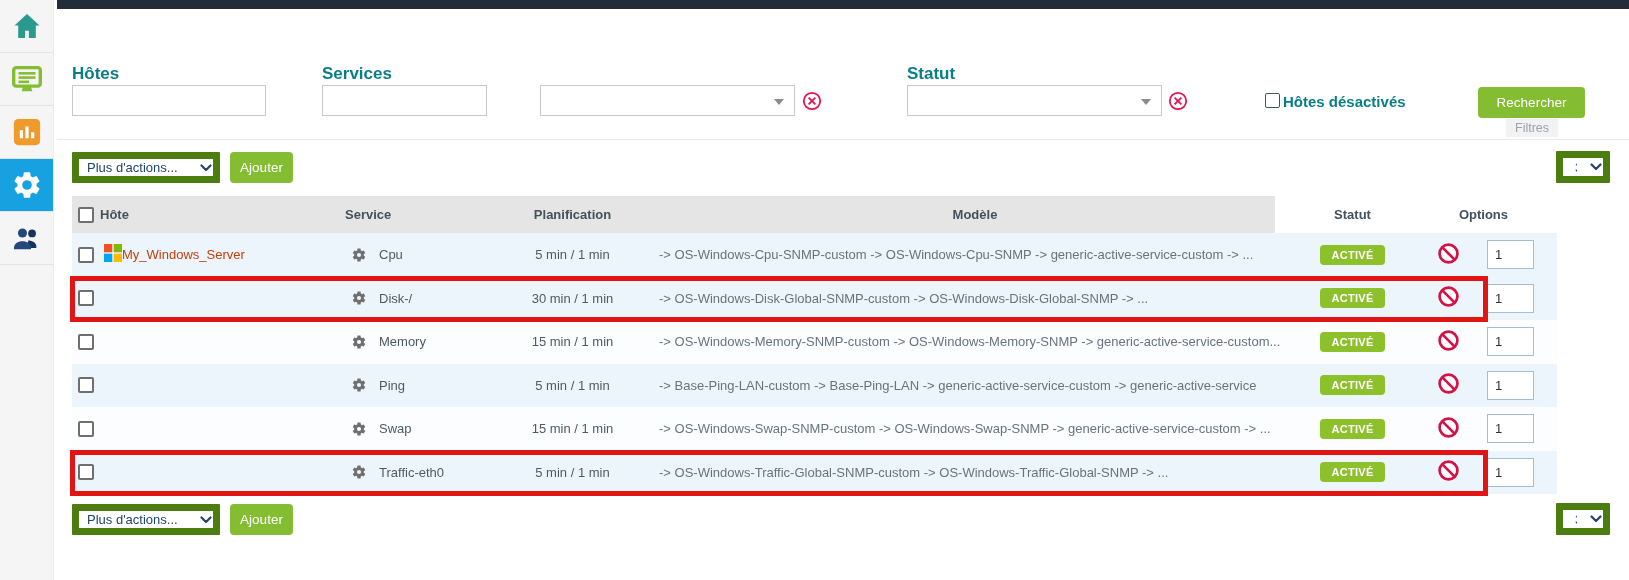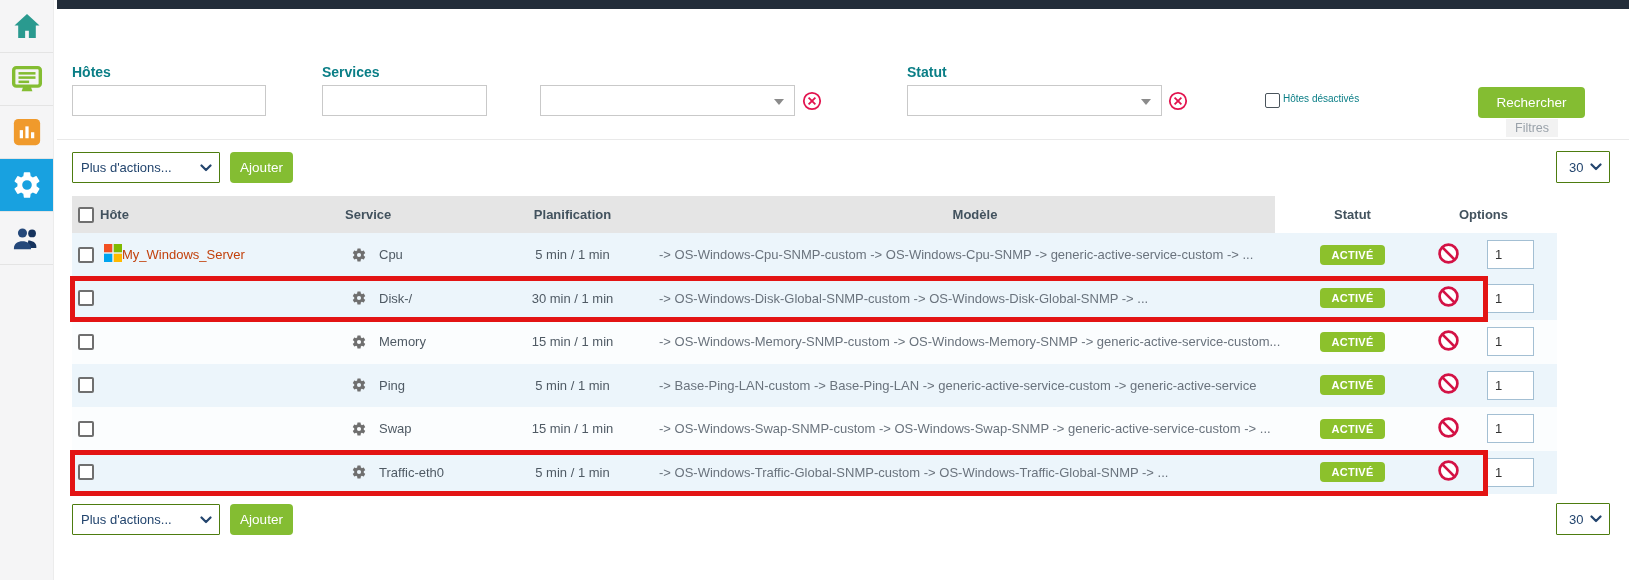--- a/index.html
+++ b/index.html
@@ -13,34 +13,34 @@
   .nav-item svg{display:block;}
 
   
   .topbar{position:absolute;left:57px;top:0;width:1572px;height:9px;background:#232d3a;}
 
   
   .breadcrumb{position:absolute;left:71px;top:23px;font-size:13px;color:#5c6670;}
   .breadcrumb .sep{margin:0 7px;color:#6b7680;}
 
   
-  .flabel{position:absolute;font-size:14px;font-weight:bold;color:#0a7e86;}
+  .flabel{position:absolute;font-size:17px;font-weight:bold;color:#0a7e86;}
   .text-input{position:absolute;height:31px;border:1px solid #c9c9c9;background:#fff;box-sizing:border-box;padding:0 8px;font-size:13px;color:#333;font-family:"Liberation Sans",sans-serif;}
   .fselect{position:absolute;height:31px;border:1px solid #c9c9c9;background:#fff;box-sizing:border-box;}
   .fselect .tri{position:absolute;right:10px;top:13px;width:0;height:0;border-left:5px solid transparent;border-right:5px solid transparent;border-top:6px solid #8b8b8b;}
   .clear-icon{position:absolute;width:20px;height:20px;cursor:pointer;}
   .chk{appearance:none;-webkit-appearance:none;width:15px;height:15px;border:1px solid #4a545c;border-radius:2px;background:#fff;margin:0;cursor:pointer;}
-  .hd-label{position:absolute;font-size:10px;font-weight:normal;color:#0a7e86;cursor:pointer;}
+  .hd-label{position:absolute;font-size:15px;font-weight:bold;color:#0a7e86;cursor:pointer;}
   .btn-green{position:absolute;background:#84bd32;color:#fff;border:none;border-radius:4px;font-size:13.5px;font-family:"Liberation Sans",sans-serif;cursor:pointer;}
   .filtres-chip{position:absolute;font-size:12.5px;color:#9aa2aa;background:#f2f2f2;padding:2px 9px;}
   .divider{position:absolute;left:57px;width:1572px;top:139px;border-top:1px solid #e9e9e9;}
 
   
   .sel-wrap{position:absolute;}
-  .sel-wrap select{appearance:none;-webkit-appearance:none;width:100%;height:100%;border:1px solid #4d7c0f;background:#fff;color:#23456e;font-size:13px;font-family:"Liberation Sans",sans-serif;padding:0 26px 0 8px;border-radius:1px;cursor:pointer;}
+  .sel-wrap select{appearance:none;-webkit-appearance:none;width:100%;height:100%;border:7px solid #4d7c0f;background:#fff;color:#23456e;font-size:13px;font-family:"Liberation Sans",sans-serif;padding:0 26px 0 8px;border-radius:1px;cursor:pointer;}
   .sel-wrap .chev{position:absolute;right:8px;top:50%;transform:translateY(-50%);pointer-events:none;line-height:0;}
 
   
   .thead{position:absolute;left:72px;top:196px;width:1203px;height:37px;background:#e5e5e5;display:grid;grid-template-columns:28px 245px 145px 165px 640px 115px 147px;align-items:center;font-size:13px;font-weight:bold;color:#42525e;}
   .thead .hc{padding:0;}
   .hc-cb{display:flex;justify-content:center;}
   .hc-svc{padding-left:8px;}
   .hc-plan,.hc-model,.hc-statut,.hc-opt{text-align:center;}
   .tbody{position:absolute;left:72px;top:233px;width:1485px;}
   .trow{display:grid;grid-template-columns:28px 245px 145px 165px 640px 115px 77px 70px;height:43.5px;align-items:center;}

